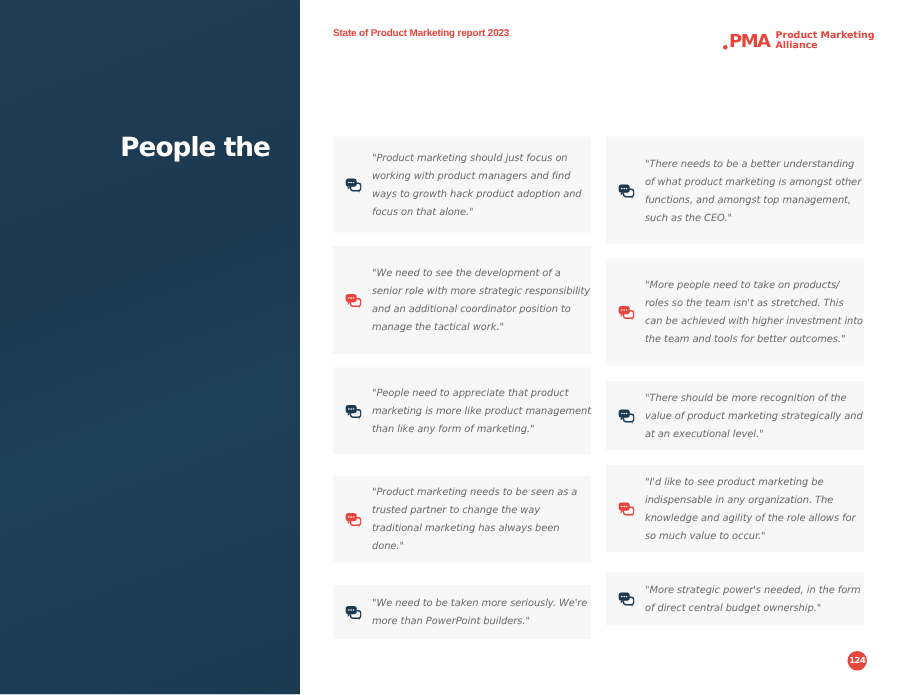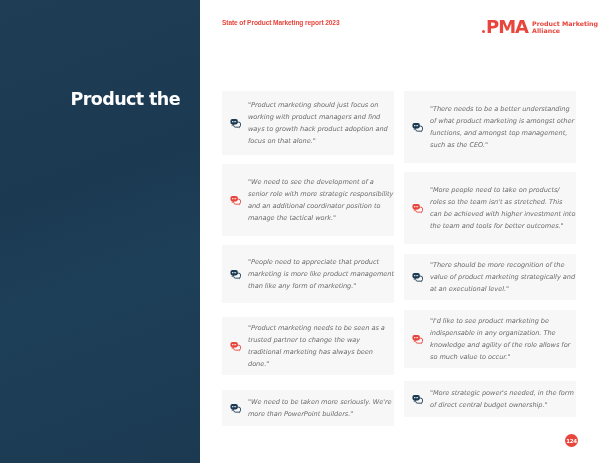--- a/index.html
+++ b/index.html
@@ -19,21 +19,21 @@
 
   .header-report {
     position: absolute; left: 222px; top: 19px;
     font-family: Liberation Sans, sans-serif; font-weight: bold;
     font-size: 6.6px; color: #e8453c; letter-spacing: -0.1px;
   }
   .logo {
     position: absolute; left: 482px; top: 20px; display: flex; align-items: center;
   }
   .logo-mark {
-    font-family: "DejaVu Sans", sans-serif; font-weight: bold; font-size: 18px;
+    font-family: "DejaVu Sans", sans-serif; font-weight: bold; font-size: 12px;
     color: #e8453c; letter-spacing: -1px; display: flex; align-items: flex-end; line-height: 14px;
   }
   .logo-dot { width: 3px; height: 3px; background: #e8453c; border-radius: 50%; margin-right: 1px; margin-bottom: 1px; }
   .logo-text {
     margin-left: 4px; font-family: "DejaVu Sans", sans-serif; font-weight: bold;
     font-size: 6.3px; line-height: 7px; color: #e8453c;
   }
 
   .quote-card {
     position: absolute; background: #f7f7f8;
@@ -54,21 +54,21 @@
     border-radius: 50%; background: #e8453c; color: #fff;
     font-family: "DejaVu Sans", sans-serif; font-weight: bold; font-size: 5.5px;
     display: flex; align-items: center; justify-content: center; letter-spacing: -0.3px;
   }
 </style>
 </head>
 <body>
 
 <div class="left-panel">
   <div class="left-title">
-    <div>Product the</div>
+    <div>People the</div>
   </div>
 </div>
 
 <div class="header-report">State of Product Marketing report 2023</div>
 <div class="logo">
   <div class="logo-mark">
     <span class="logo-dot"></span>
     <span>PMA</span>
   </div>
   <div class="logo-text">

